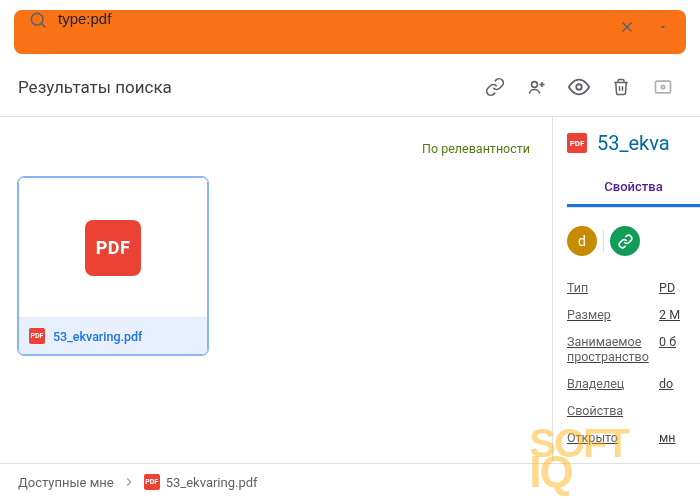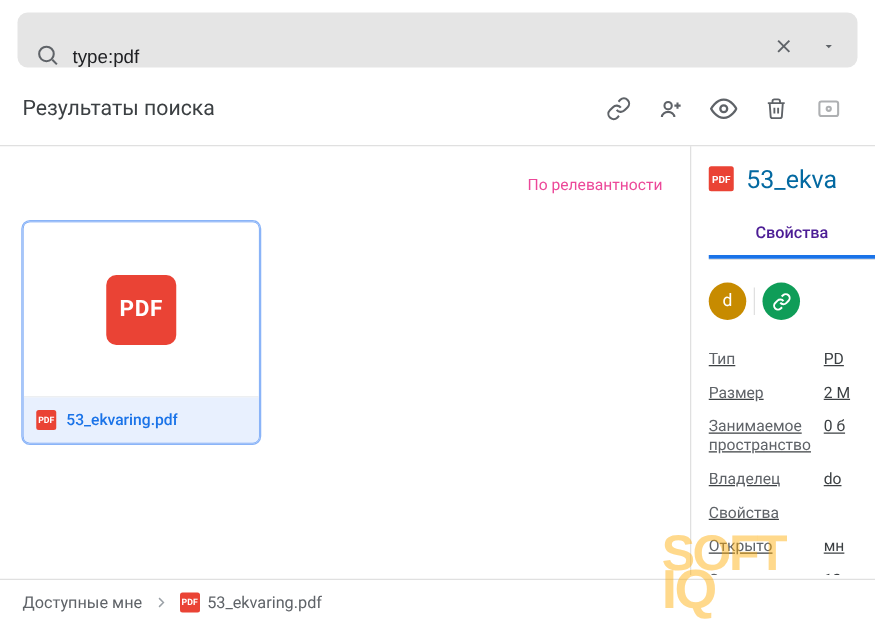--- a/index.html
+++ b/index.html
@@ -1,31 +1,31 @@
 <!DOCTYPE html>
 <html><head>
 <meta charset="utf-8">
 <style>
   * { box-sizing: border-box; }
   html, body { margin: 0; padding: 0; font-family: Roboto, Arial, sans-serif; width: 700px; height: 500px; overflow: hidden; background: #fff; color: #3c4043; }
   
-  .search-bar { margin: 10px 14px 8px 14px; height: 44px; background: #e5e5e5; border-radius: 8px; display: flex; align-items: flex-end; padding: 0 6px 0 14px; }
+  .search-bar { margin: 10px 14px 8px 14px; height: 44px; background: #f97316; border-radius: 8px; display: flex; align-items: flex-start; padding: 0 6px 0 14px; }
   .search-bar .icon { width: 20px; height: 20px; color: #5f6368; display: flex; align-items: center; justify-content: center; }
   .search-input { flex: 1; border: none; background: transparent; font-size: 15px; color: #202124; outline: none; padding: 0 10px; font-weight: 500; }
   .sb-right { display: flex; align-items: center; gap: 2px; }
   .sb-btn { width: 34px; height: 34px; display: flex; align-items: center; justify-content: center; border-radius: 50%; color: #5f6368; }
   
   .header-row { display: flex; align-items: center; padding: 6px 18px 10px 18px; border-bottom: 1px solid #e0e0e0; }
   .header-title { flex: 1; font-size: 17px; color: #3c4043; }
   .action-icons { display: flex; align-items: center; gap: 4px; }
   .action-btn { width: 38px; height: 38px; display: flex; align-items: center; justify-content: center; color: #5f6368; border-radius: 50%; }
   
   .content { display: flex; height: calc(500px - 44px - 10px - 8px - 55px - 40px); }
   .results { flex: 1; padding: 10px 18px; position: relative; }
-  .sort-label { position: absolute; top: 24px; right: 22px; font-size: 12.5px; color: #ec4899; }
+  .sort-label { position: absolute; top: 24px; right: 22px; font-size: 12.5px; color: #4d7c0f; }
   .file-card { margin-top: 50px; width: 190px; border: 1px solid #dadce0; border-radius: 6px; overflow: hidden; }
   .file-card.selected { border-color: #8ab4f8; outline: 1px solid #8ab4f8; }
   .file-preview { height: 140px; background: #fff; display: flex; align-items: center; justify-content: center; border-bottom: 1px solid #e8eaed; }
   .pdf-big { width: 56px; height: 56px; background: #ea4335; border-radius: 8px; display: flex; align-items: center; justify-content: center; color: #fff; font-weight: 700; font-size: 18px; letter-spacing: 0.5px; }
   .file-footer { display: flex; align-items: center; gap: 8px; padding: 10px 10px; background: #e8f0fe; }
   .pdf-small { width: 16px; height: 16px; background: #ea4335; border-radius: 2px; display: flex; align-items: center; justify-content: center; color: #fff; font-size: 7px; font-weight: 700; flex-shrink: 0; }
   .file-name { font-size: 12.5px; color: #1a73e8; font-weight: 500; overflow: hidden; text-overflow: ellipsis; white-space: nowrap; }
   
   .details { width: 148px; border-left: 1px solid #e0e0e0; padding: 14px 0 0 14px; overflow: hidden; }
   .det-title-row { display: flex; align-items: center; gap: 10px; margin-bottom: 14px; }

